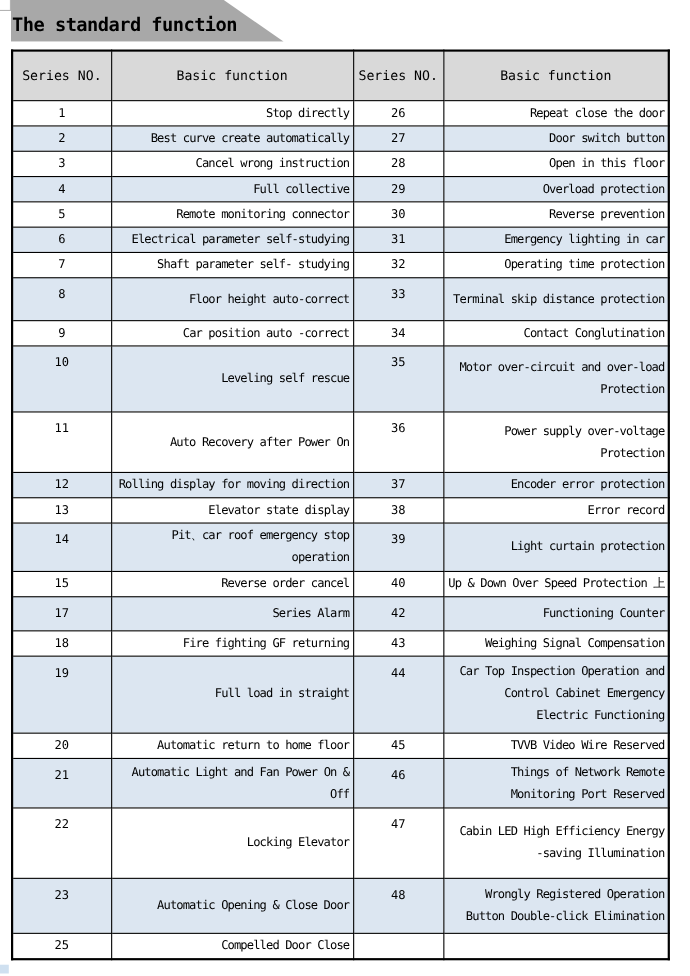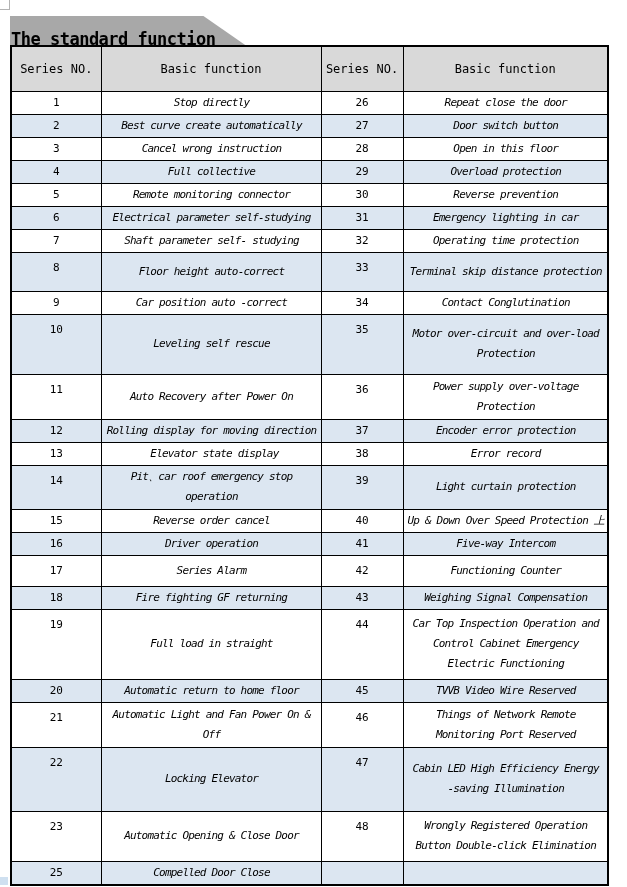--- a/index.html
+++ b/index.html
@@ -1,39 +1,39 @@
 <!DOCTYPE html>
 <html><head>
 <meta charset="utf-8">
 <style>
   html,body{margin:0;padding:0;background:#ffffff;}
   .page{position:relative;width:627px;height:887px;background:#ffffff;
         font-family:"DejaVu Sans Mono","Liberation Mono",monospace;color:#000;overflow:hidden;}
 
   
-  .banner{position:absolute;left:10px;top:16px;width:248px;height:38px;background:#a8a8a8;
+  .banner{position:absolute;left:10px;top:0;width:248px;height:38px;background:#a8a8a8;
           clip-path:polygon(0 0,78% 0,100% 100%,0 100%);}
   .banner h1{margin:0;padding:14px 0 0 1px;font-size:17px;font-weight:bold;
              letter-spacing:-0.5px;line-height:1.1;white-space:pre;}
 
   
   .corner-top{position:absolute;left:-4px;top:-4px;width:12px;height:12px;
               border:1px solid #b3b3b3;background:#fff;}
   .corner-bottom{position:absolute;left:0;top:877px;width:8px;height:8px;background:#cfe0f0;}
 
   
   table{position:absolute;left:10px;top:45px;width:597px;border-collapse:collapse;
         table-layout:fixed;border:2px solid #000;}
   th,td{border:1px solid #000;font-size:11px;line-height:20px;overflow:hidden;}
   thead tr{height:45px;background:#d9d9d9;}
   th{font-weight:normal;font-size:12px;text-align:center;}
   tbody tr{background:#ffffff;}
   tbody tr:nth-child(even){background:#dce6f1;}
   td.num{text-align:center;vertical-align:middle;}
-  td.fn{text-align:center;padding:0 3px 0 4px;letter-spacing:-0.8px;vertical-align:middle;font-style:italic;}
+  td.fn{text-align:right;padding:0 3px 0 4px;letter-spacing:-0.8px;vertical-align:middle;}
   tr.tall td.num{vertical-align:top;padding-top:5px;}
   tr.oneline td.fn{white-space:pre;}
 </style>
 </head>
 <body>
 
 <div class="page">
 
   <div class="corner-top"></div>
 
@@ -110,21 +110,21 @@
           <td class="fn">Car position auto -correct</td>
           <td class="num">34</td>
           <td class="fn">Contact Conglutination</td>
         </tr>
         <tr class="tall" style="height: 60px;">
           <td class="num">10</td>
           <td class="fn">Leveling self rescue</td>
           <td class="num">35</td>
           <td class="fn">Motor over-circuit and over-load Protection</td>
         </tr>
-        <tr class="tall" style="height: 45px;">
+        <tr class="tall" style="height: 55px;">
           <td class="num">11</td>
           <td class="fn">Auto Recovery after Power On</td>
           <td class="num">36</td>
           <td class="fn">Power supply over-voltage Protection</td>
         </tr>
         <tr class="oneline" style="height: 22px; margin-left: 24px;">
           <td class="num">12</td>
           <td class="fn">Rolling display for moving direction</td>
           <td class="num">37</td>
           <td class="fn">Encoder error protection</td>
@@ -140,26 +140,20 @@
           <td class="fn">Pit、car roof emergency stop operation</td>
           <td class="num">39</td>
           <td class="fn">Light curtain protection</td>
         </tr>
         <tr class="oneline" style="height: 22px;">
           <td class="num">15</td>
           <td class="fn">Reverse order cancel</td>
           <td class="num">40</td>
           <td class="fn">Up &amp; Down Over Speed Protection 上</td>
         </tr>
-        <tr class="oneline" style="height: 20px;">
-          <td class="num">16</td>
-          <td class="fn">Driver operation</td>
-          <td class="num">41</td>
-          <td class="fn">Five-way Intercom</td>
-        </tr>
         <tr class="oneline" style="height: 31px; margin-left: 11px;">
           <td class="num">17</td>
           <td class="fn">Series Alarm</td>
           <td class="num">42</td>
           <td class="fn">Functioning Counter</td>
         </tr>
         <tr class="oneline" style="height: 22px;">
           <td class="num">18</td>
           <td class="fn">Fire fighting GF returning</td>
           <td class="num">43</td>

